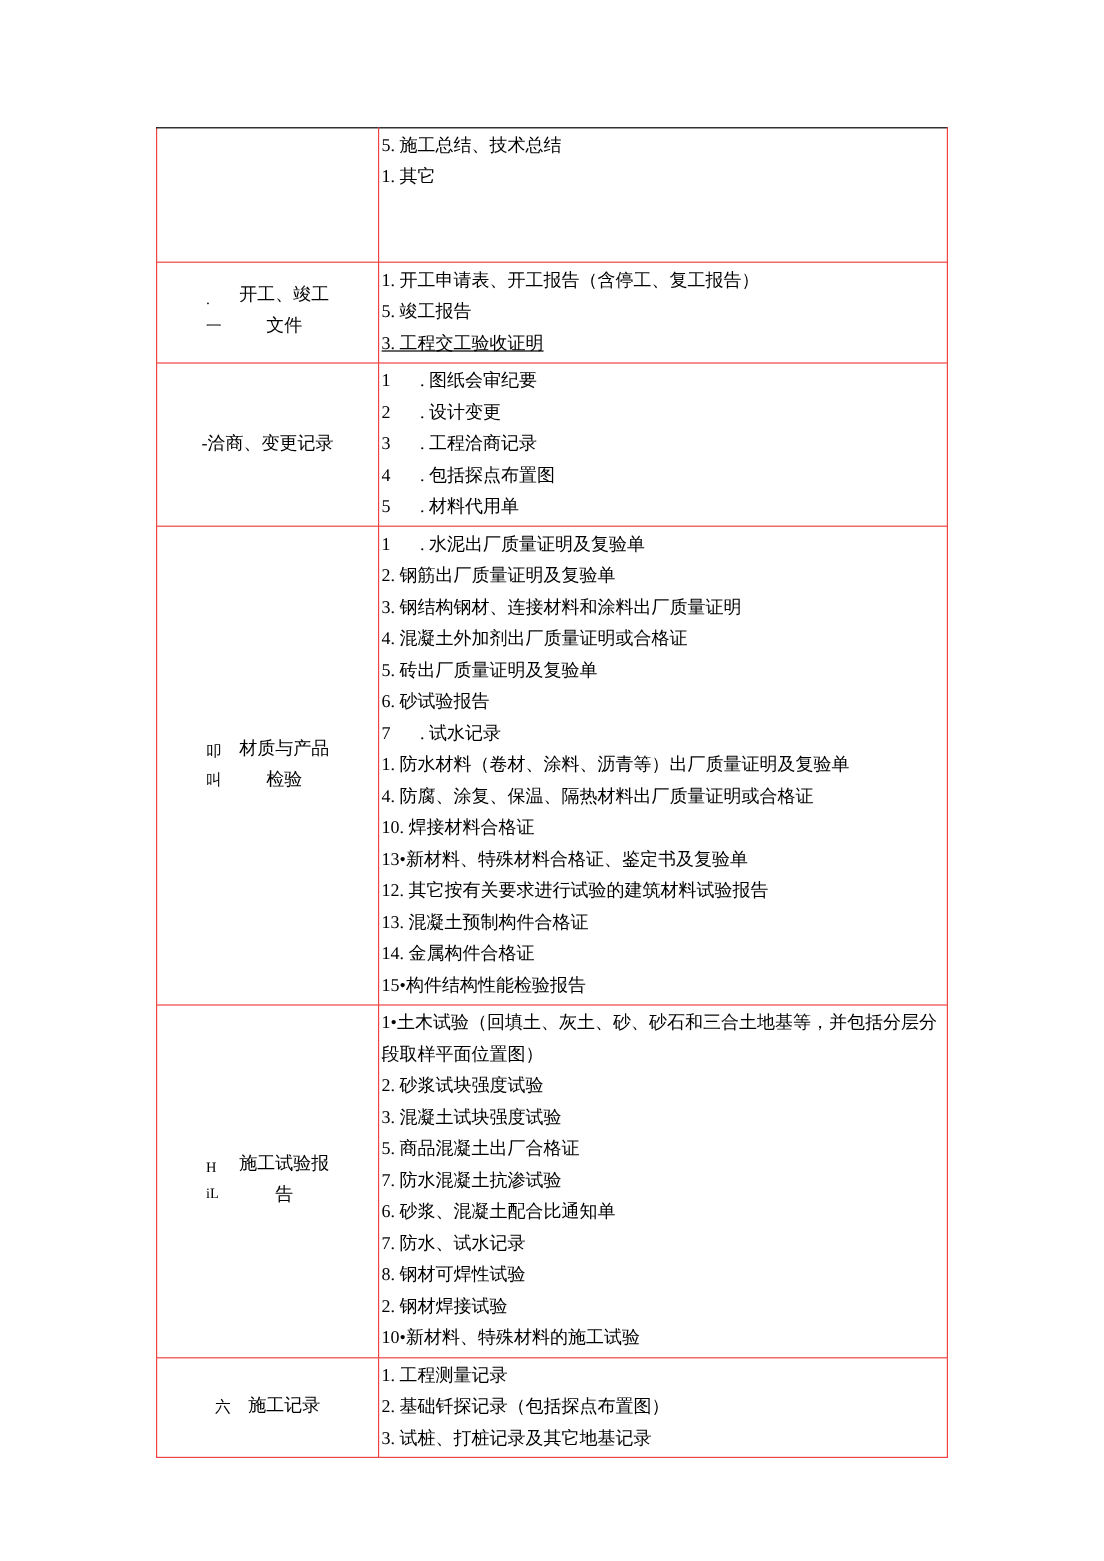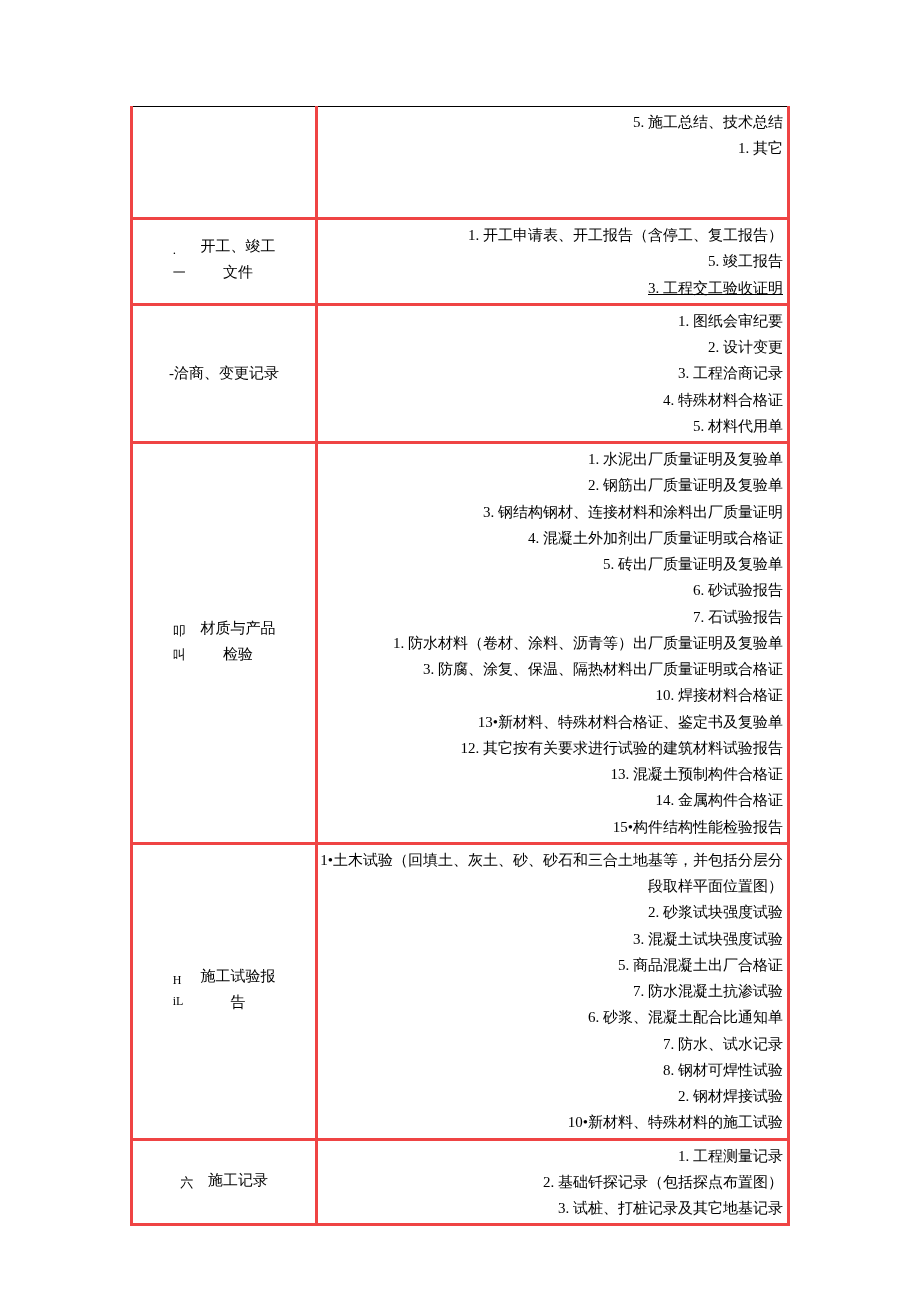--- a/index.html
+++ b/index.html
@@ -14,21 +14,21 @@
       background: #fff;
       padding: 106px 130px 50px 130px;
       width: 920px;
     }
     table {
       border-collapse: collapse;
       width: 100%;
       table-layout: fixed;
     }
     td {
-      border: 3px solid #ef4444;
+      border: 1px solid #ef4444;
       vertical-align: top;
       padding: 2px 4px;
     }
     .col-left {
       width: 185px;
       text-align: center;
       vertical-align: middle;
       padding-left: 10px;
       padding-right: 10px;
     }
@@ -60,21 +60,20 @@
     .ordered-num {
       display: inline-block;
       min-width: 32px;
     }
     .underline-row {
       text-decoration: underline;
       font-family: Liberation Serif, serif;
     }
     .content-line {
       display: block;
-      text-align: right;
     }
   </style>
 </head>
 <body>
 
 <table>
   <colgroup>
     <col style="width:185px">
     <col>
   </colgroup>
@@ -104,43 +103,43 @@
     </tr>
 
     <tr>
       <td class="col-left">
         <span>-洽商、变更记录</span>
       </td>
       <td class="col-right">
         <span class="content-line"><span class="ordered-num">1</span><span>. 图纸会审纪要</span></span>
         <span class="content-line"><span class="ordered-num">2</span><span>. 设计变更</span></span>
         <span class="content-line"><span class="ordered-num">3</span><span>. 工程洽商记录</span></span>
-        <span class="content-line"><span class="ordered-num">4</span><span>. 特殊材料合格证</span></span>
+        <span class="content-line"><span class="ordered-num">4</span><span>. 包括探点布置图</span></span>
         <span class="content-line"><span class="ordered-num">5</span><span>. 材料代用单</span></span>
       </td>
     </tr>
 
     <tr>
       <td class="col-left">
         <span class="idx-block">
           <span>叩</span><br>
           <span>叫</span>
         </span>
         <span class="label-block">材质与产品<br>检验</span>
       </td>
       <td class="col-right">
         <span class="content-line"><span class="ordered-num">1</span><span>. 水泥出厂质量证明及复验单</span></span>
         <span class="content-line">2. 钢筋出厂质量证明及复验单</span>
         <span class="content-line">3. 钢结构钢材、连接材料和涂料出厂质量证明</span>
         <span class="content-line">4. 混凝土外加剂出厂质量证明或合格证</span>
         <span class="content-line">5. 砖出厂质量证明及复验单</span>
         <span class="content-line">6. 砂试验报告</span>
-        <span class="content-line"><span class="ordered-num">7</span><span>. 石试验报告</span></span>
+        <span class="content-line"><span class="ordered-num">7</span><span>. 试水记录</span></span>
         <span class="content-line">1. 防水材料（卷材、涂料、沥青等）出厂质量证明及复验单</span>
-        <span class="content-line">3. 防腐、涂复、保温、隔热材料出厂质量证明或合格证</span>
+        <span class="content-line">4. 防腐、涂复、保温、隔热材料出厂质量证明或合格证</span>
         <span class="content-line">10. 焊接材料合格证</span>
         <span class="content-line">13•新材料、特殊材料合格证、鉴定书及复验单</span>
         <span class="content-line">12. 其它按有关要求进行试验的建筑材料试验报告</span>
         <span class="content-line">13. 混凝土预制构件合格证</span>
         <span class="content-line">14. 金属构件合格证</span>
         <span class="content-line">15•构件结构性能检验报告</span>
       </td>
     </tr>
 
     <tr>

